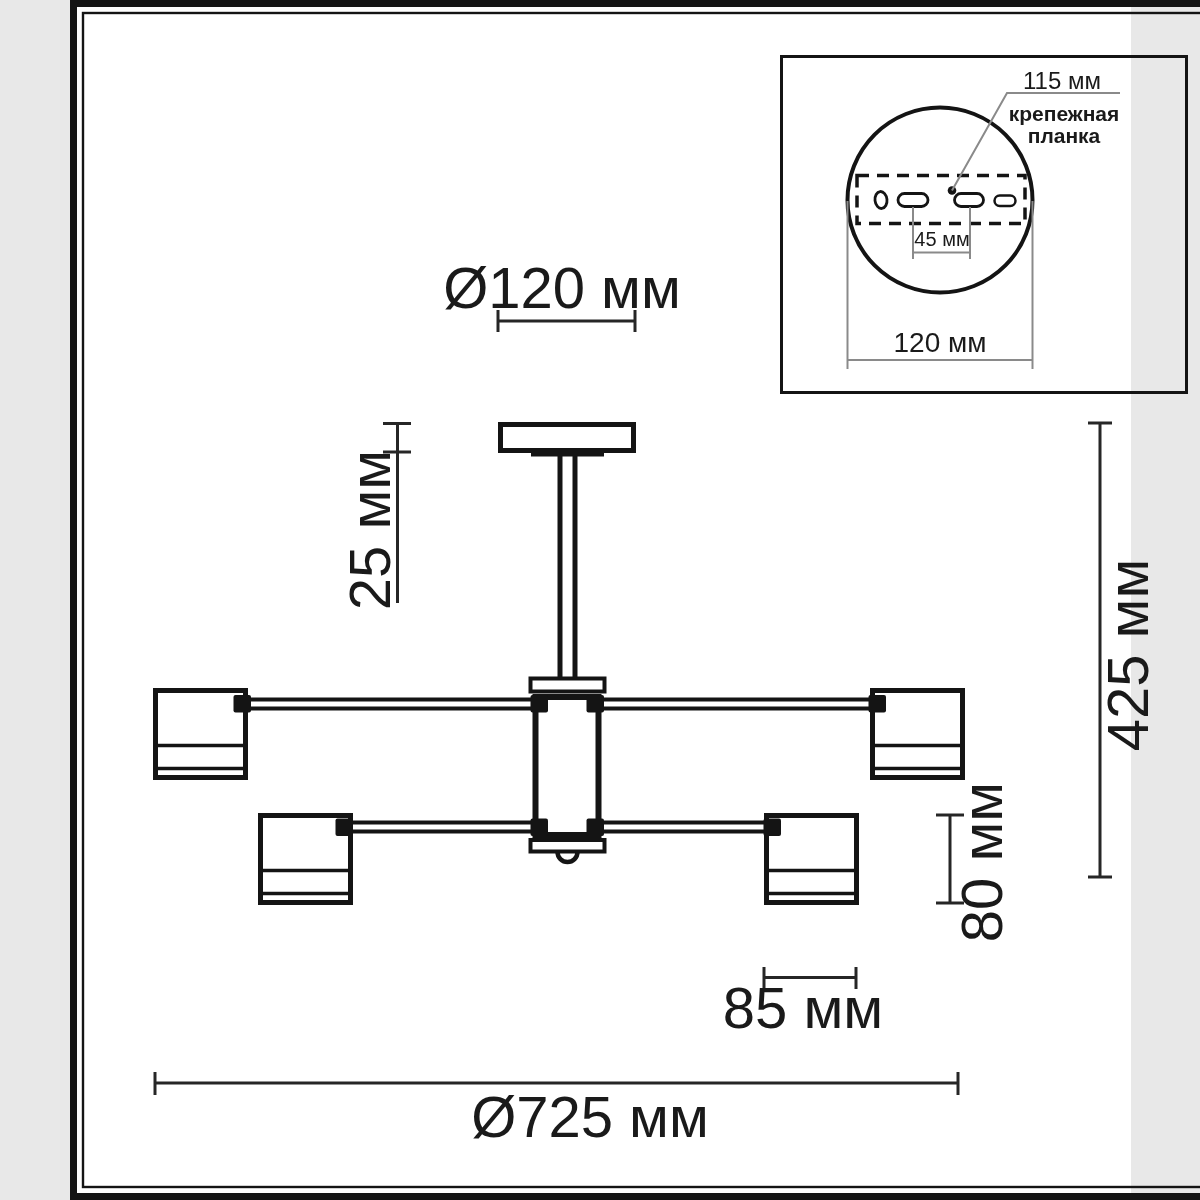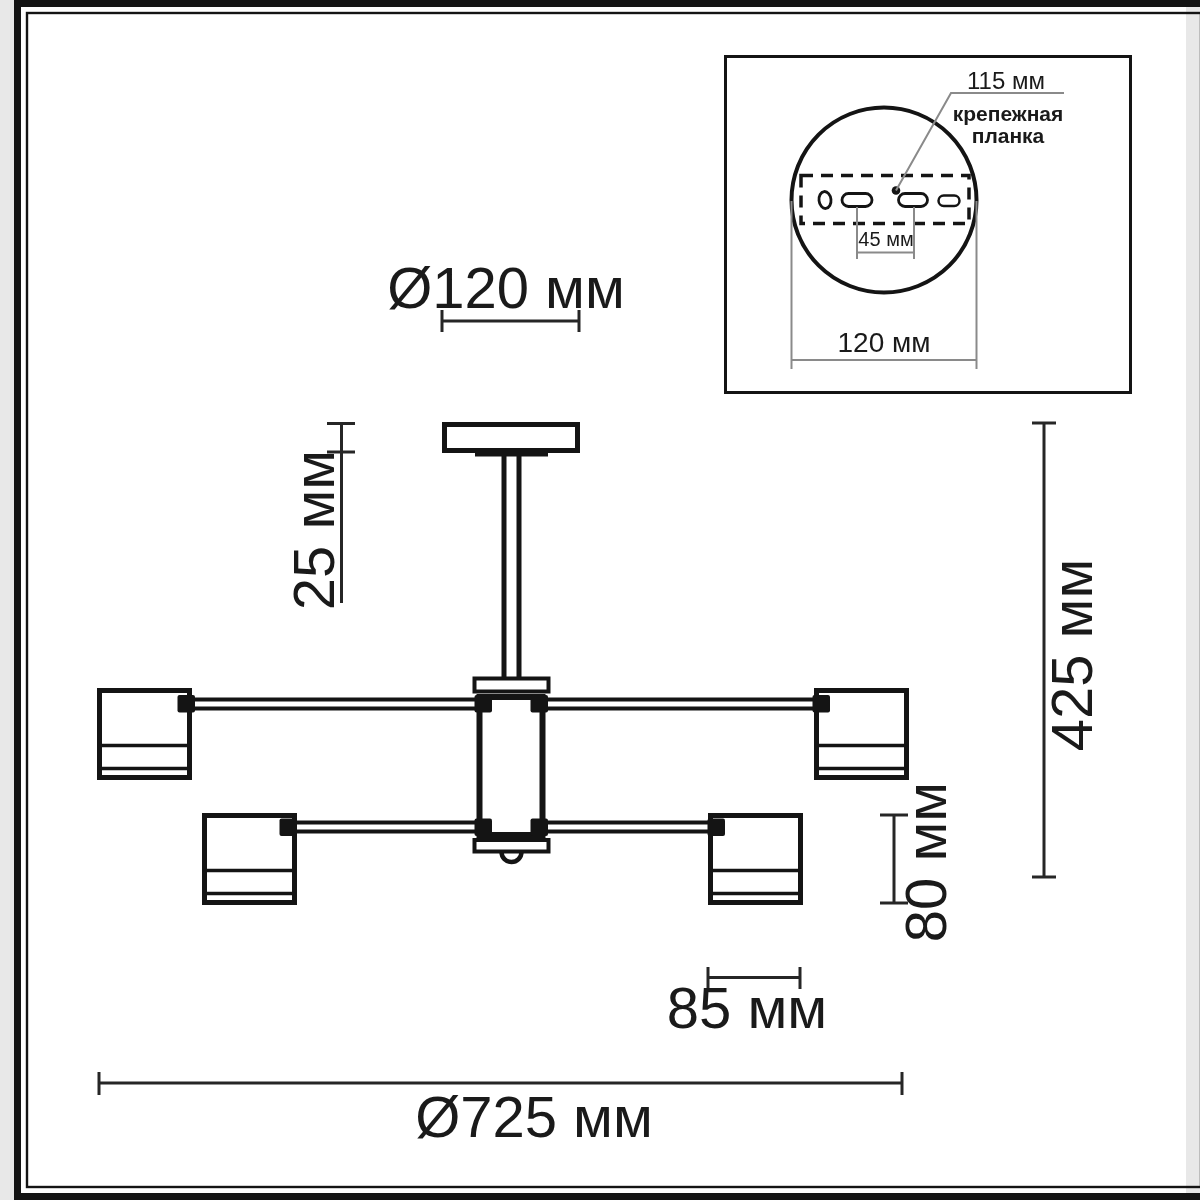--- a/index.html
+++ b/index.html
@@ -1,16 +1,16 @@
 <!DOCTYPE html>
 <html><head>
 <meta charset="utf-8">
 <style>
   html,body{margin:0;padding:0;background:#e8e8e8;}
-  .canvas{width:1172px;height:1200px;background:#ffffff;position:relative;margin:0 auto;}
+  .canvas{width:1061px;height:1200px;background:#ffffff;position:relative;margin:0 auto;}
   svg{display:block;width:1200px;height:1200px;}
   text{font-family:"Liberation Sans","DejaVu Sans",sans-serif;fill:#1a1a1a;}
   .dim-text{font-size:58px;}
   .inset-dim-text{font-size:28px;}
   .inset-small-text{font-size:20px;}
   .inset-callout-num{font-size:24px;}
   .inset-callout-label{font-size:21px;font-weight:bold;}
   .ink{stroke:#141414;fill:none;}
   .dim{stroke:#262626;fill:none;stroke-width:3;}
   .gdim{stroke:#8a8a8a;fill:none;stroke-width:2;}

